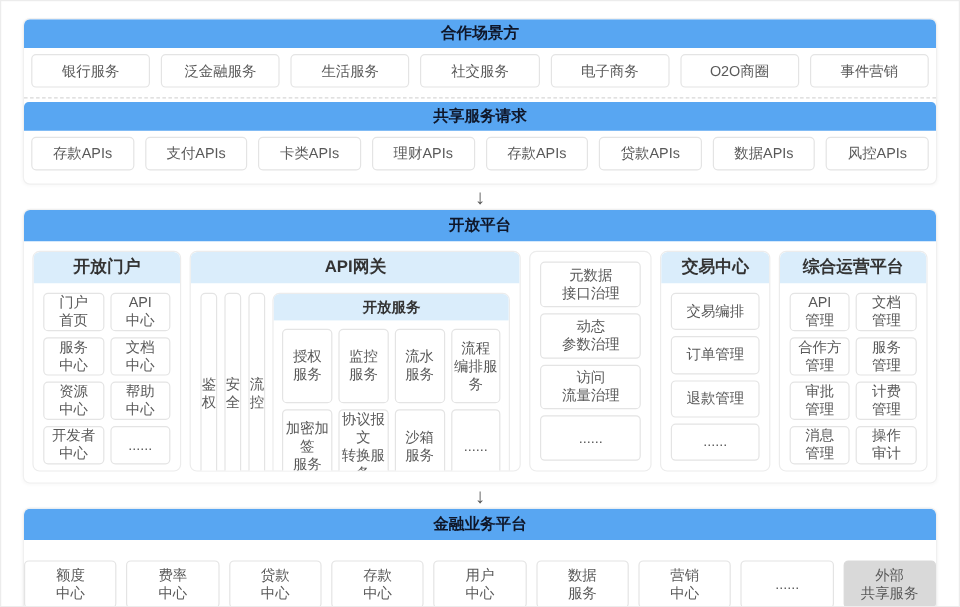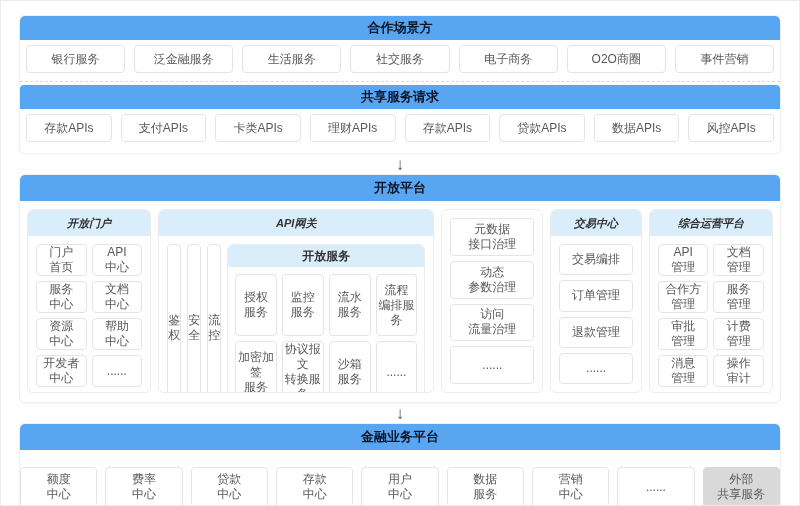--- a/index.html
+++ b/index.html
@@ -53,24 +53,23 @@
     color:var(--arrow-color);font-size:17px;line-height:1;
   }
   
   .cols{display:flex;gap:7px;padding:8px 7px 9px 7px;height:201px;}
   .col{
     border:1px solid #ececec;border-radius:6px;background:#fff;
     display:flex;flex-direction:column;overflow:hidden;
   }
   .col-head{
     background:var(--light-blue);color:var(--head-text);
-    font-size:11px;font-weight:bold;height:26px;flex:0 0 26px;
+    font-size:14px;font-weight:bold;height:26px;flex:0 0 26px;
     display:flex;align-items:center;justify-content:center;
     border-radius:5px 5px 0 0;
-    font-style:italic;
   }
   .col-body{flex:1;display:flex;flex-direction:row;padding:8px;gap:6px;}
   .grid2{flex:1;display:grid;grid-template-columns:1fr 1fr;grid-auto-rows:1fr;gap:5px;padding:8px;}
   .stack{flex:1;display:flex;flex-direction:column;gap:5px;padding:8px;}
   .stack .box{flex:1;}
   .row4{display:flex;gap:6px;flex:0 0 28px;}
   .row4 .box{flex:1;min-height:28px;}
   .subcard{
     flex:1;border:1px solid #ececec;border-radius:6px;overflow:hidden;
     display:flex;flex-direction:column;

